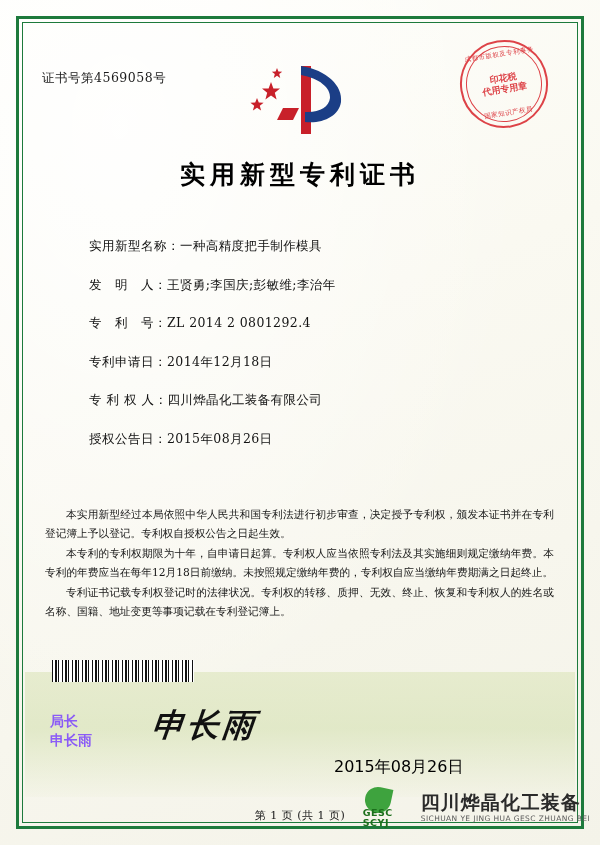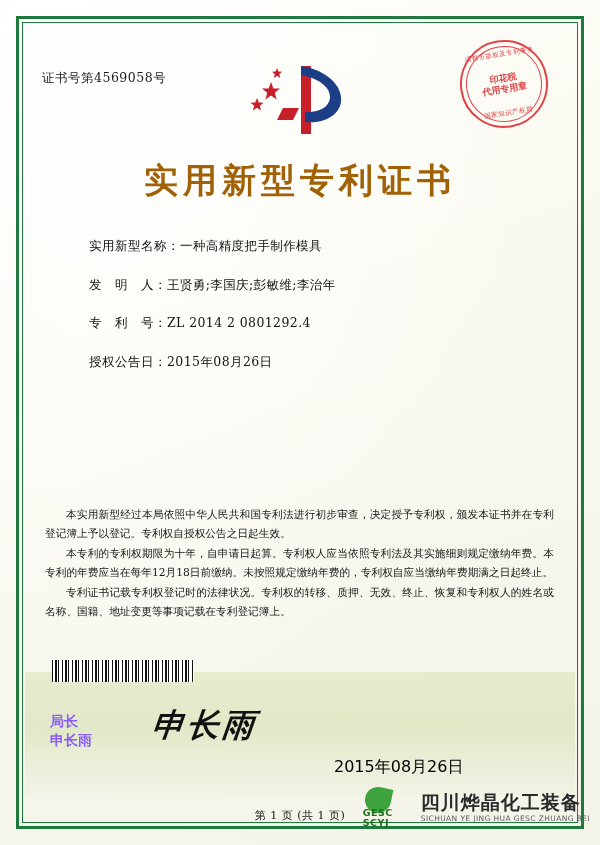--- a/index.html
+++ b/index.html
@@ -114,24 +114,24 @@
   }
 
   
   .cert-title {
     position: absolute;
     left: 0;
     right: 0;
     top: 158px;
     text-align: center;
     font-family: Liberation Sans, sans-serif;
-    font-size: 34px;
+    font-size: 25px;
     font-weight: bold;
     letter-spacing: 5px;
-    color: #a16207;
+    color: #000000;
   }
 
   
   .fields {
     position: absolute;
     left: 45px;
     top: 238px;
     right: 45px;
     margin-left: 44px;
   }
@@ -366,20 +366,28 @@
     </div>
     <div class="field-row">
       <span class="field-label">发　明　人：</span>
       <span class="field-value">王贤勇;李国庆;彭敏维;李治年</span>
     </div>
     <div class="field-row">
       <span class="field-label">专　利　号：</span>
       <span class="field-value">ZL 2014 2 0801292.4</span>
     </div>
     <div class="field-row">
+      <span class="field-label">专利申请日：</span>
+      <span class="field-value">2014年12月18日</span>
+    </div>
+    <div class="field-row">
+      <span class="field-label">专 利 权 人：</span>
+      <span class="field-value">四川烨晶化工装备有限公司</span>
+    </div>
+    <div class="field-row">
       <span class="field-label">授权公告日：</span>
       <span class="field-value">2015年08月26日</span>
     </div>
   </div>
 
   <div class="body-text">
     <p>本实用新型经过本局依照中华人民共和国专利法进行初步审查，决定授予专利权，颁发本证书并在专利登记簿上予以登记。专利权自授权公告之日起生效。</p>
     <p>本专利的专利权期限为十年，自申请日起算。专利权人应当依照专利法及其实施细则规定缴纳年费。本专利的年费应当在每年12月18日前缴纳。未按照规定缴纳年费的，专利权自应当缴纳年费期满之日起终止。</p>
     <p>专利证书记载专利权登记时的法律状况。专利权的转移、质押、无效、终止、恢复和专利权人的姓名或名称、国籍、地址变更等事项记载在专利登记簿上。</p>
   </div>

